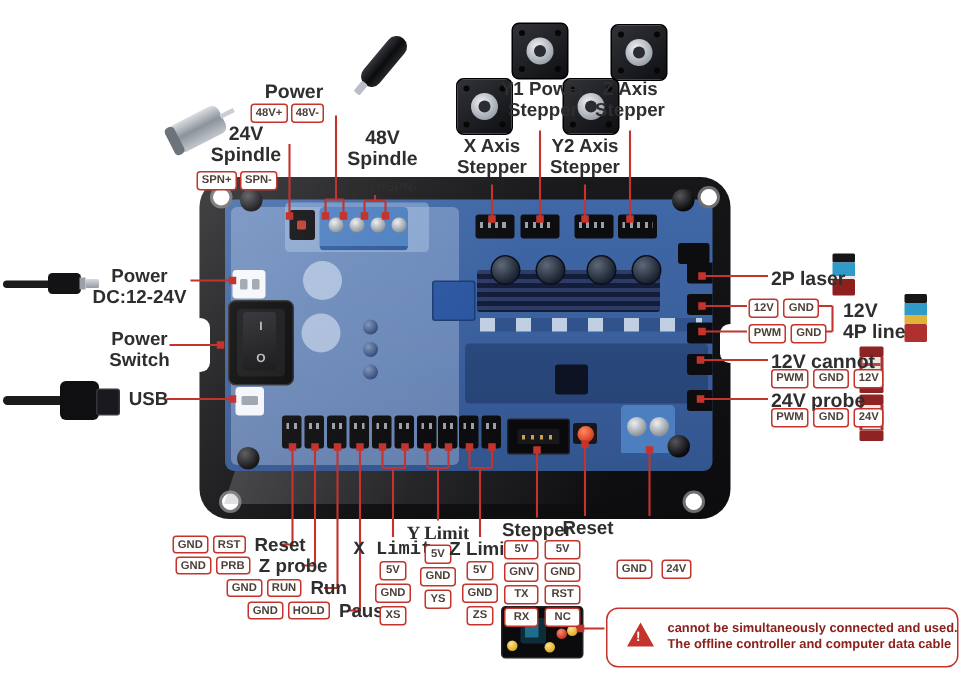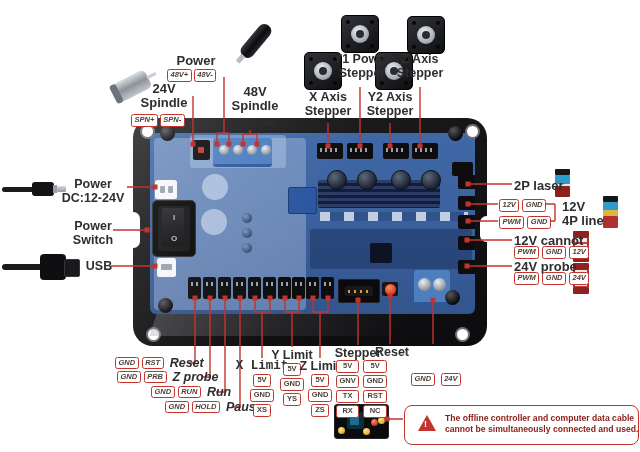--- a/index.html
+++ b/index.html
@@ -8,21 +8,21 @@
   .abs{position:absolute;}
   
   .lbl{position:absolute;font-weight:bold;color:#2e2e2e;text-align:center;
        font-size:12.5px;line-height:13.5px;white-space:nowrap;}
   .lbl .ln{display:block;}
   .sub{font-size:8.6px;line-height:10px;}
   
   .badge{display:inline-block;background:#fff;border:1.2px solid #c4342c;border-radius:2.5px;
          font-size:7.5px;font-weight:bold;color:#4d4038;line-height:8.5px;
          padding:1px 2.5px;text-align:center;min-width:11px;white-space:nowrap;}
-  .brow{position:absolute;display:flex;gap:3px;align-items:center;font-style:italic;}
+  .brow{position:absolute;display:flex;gap:3px;align-items:center;}
   .bcol{position:absolute;display:flex;flex-direction:column;gap:2.5px;align-items:center;}
   .inline-lbl{font-weight:bold;color:#2e2e2e;font-size:12.5px;margin-left:3px;}
   
   .redbox{position:absolute;background:#fff;border:1.6px solid #c4342c;border-radius:8px;}
   .seq-title{display:block;text-align:center;font-weight:bold;color:#222;font-size:8.8px;margin-top:3px;}
   .seq-badges{display:flex;justify-content:center;gap:7px;margin-top:3px;}
   .seq-badge{background:#cb3540;color:#fff;font-size:7.5px;font-weight:bold;border-radius:2px;
              padding:1.5px 3.5px;line-height:8px;}
   .warn-tri{position:absolute;left:13px;top:9px;width:0;height:0;
             border-left:9px solid transparent;border-right:9px solid transparent;
@@ -450,21 +450,21 @@
     <span class="badge">HOLD</span>
     <span class="inline-lbl">Pause</span>
   </div>
 
   <div class="lbl" style="left:232px;top:360px;width:60px;font-family:Liberation Mono, monospace;">X Limit</div>
   <div class="bcol" style="left:232px;top:374px;width:60px;">
     <span class="badge">5V</span>
     <span class="badge">GND</span>
     <span class="badge">XS</span>
   </div>
-  <div class="lbl" style="left:262px;top:349px;width:60px;">Y Limit</div>
+  <div class="lbl" style="left:262px;top:349px;width:60px;font-family:Liberation Serif, serif;">Y Limit</div>
   <div class="bcol" style="left:262px;top:363px;width:60px;">
     <span class="badge">5V</span>
     <span class="badge">GND</span>
     <span class="badge">YS</span>
   </div>
   <div class="lbl" style="left:290px;top:360px;width:60px;">Z Limit</div>
   <div class="bcol" style="left:290px;top:374px;width:60px;">
     <span class="badge">5V</span>
     <span class="badge">GND</span>
     <span class="badge">ZS</span>
@@ -489,18 +489,18 @@
   <div class="brow" style="left:411px;top:373px;gap:6px;">
     <span class="badge">GND</span>
     <span class="badge">24V</span>
   </div>
 
   <div class="redbox" style="left:404px;top:405px;width:233px;height:38px;">
     <div class="warn-tri">
       <span>!</span>
       </div>
     <div class="warn-text">
+      <span style="display:block;">cannot be simultaneously connected and used.</span>
       <span style="display:block;">The offline controller and computer data cable</span>
-      <span style="display:block;">cannot be simultaneously connected and used.</span>
     </div>
   </div>
 
 </div>
 
 </body></html>

